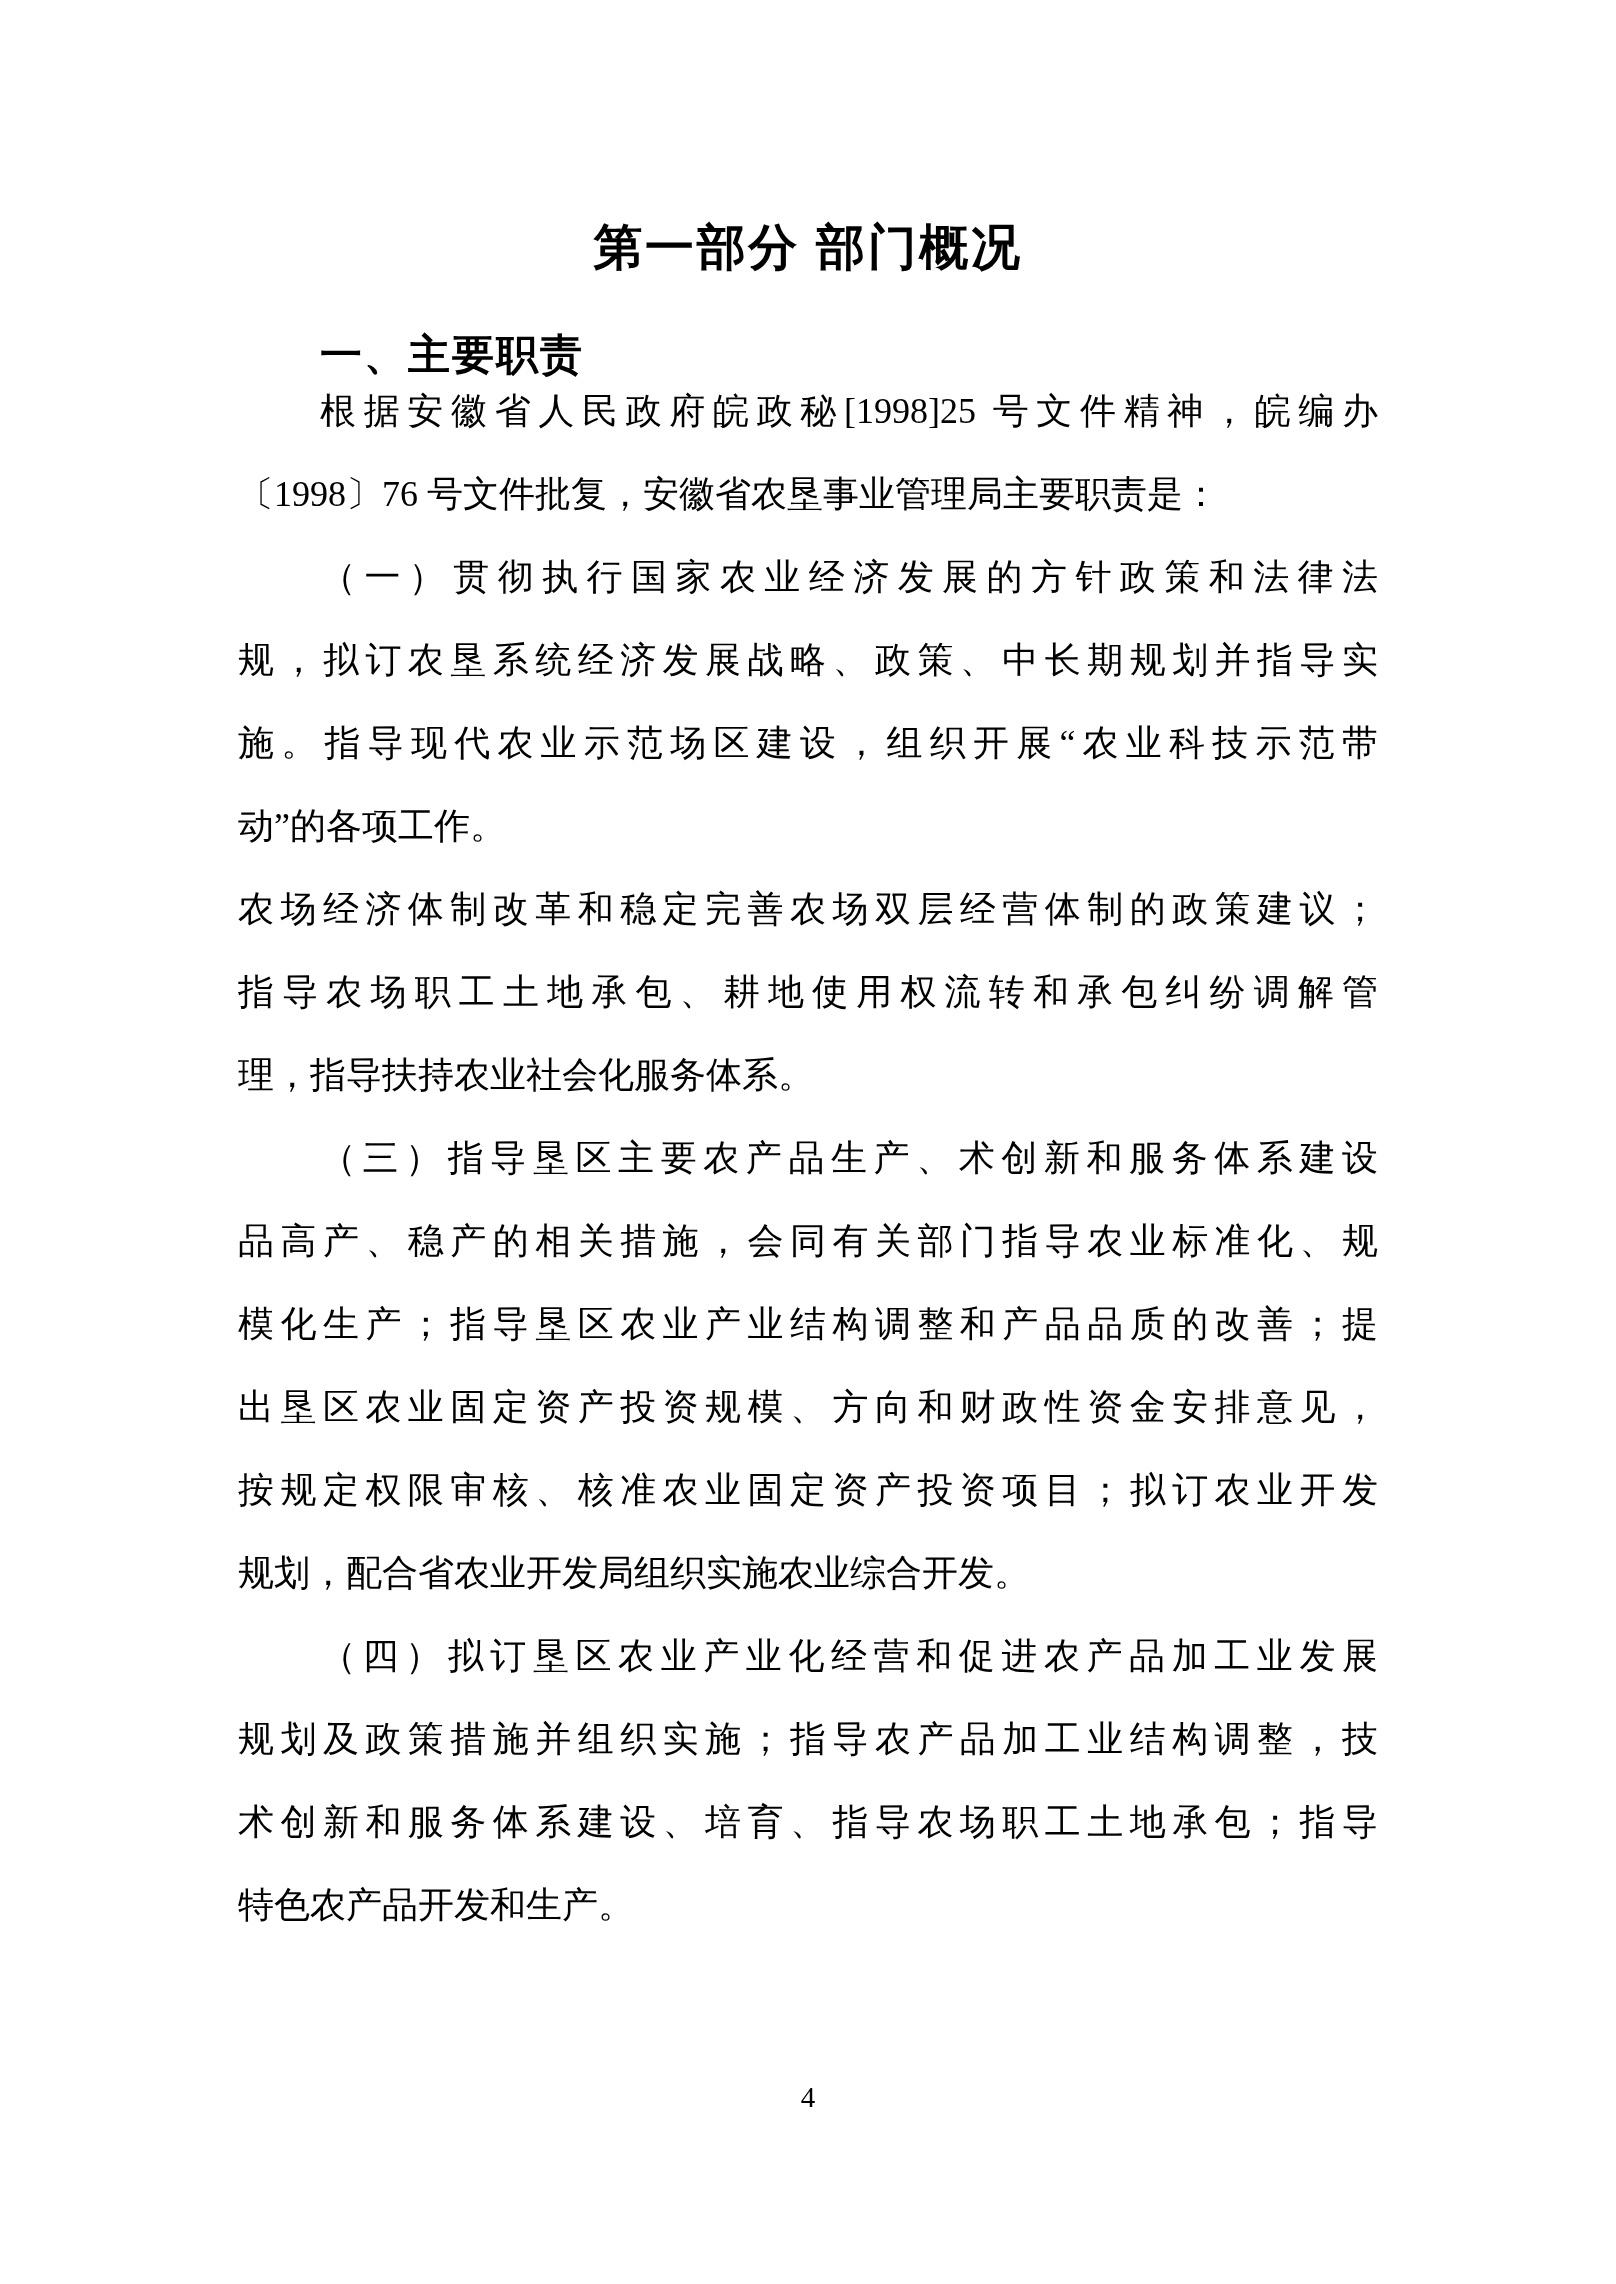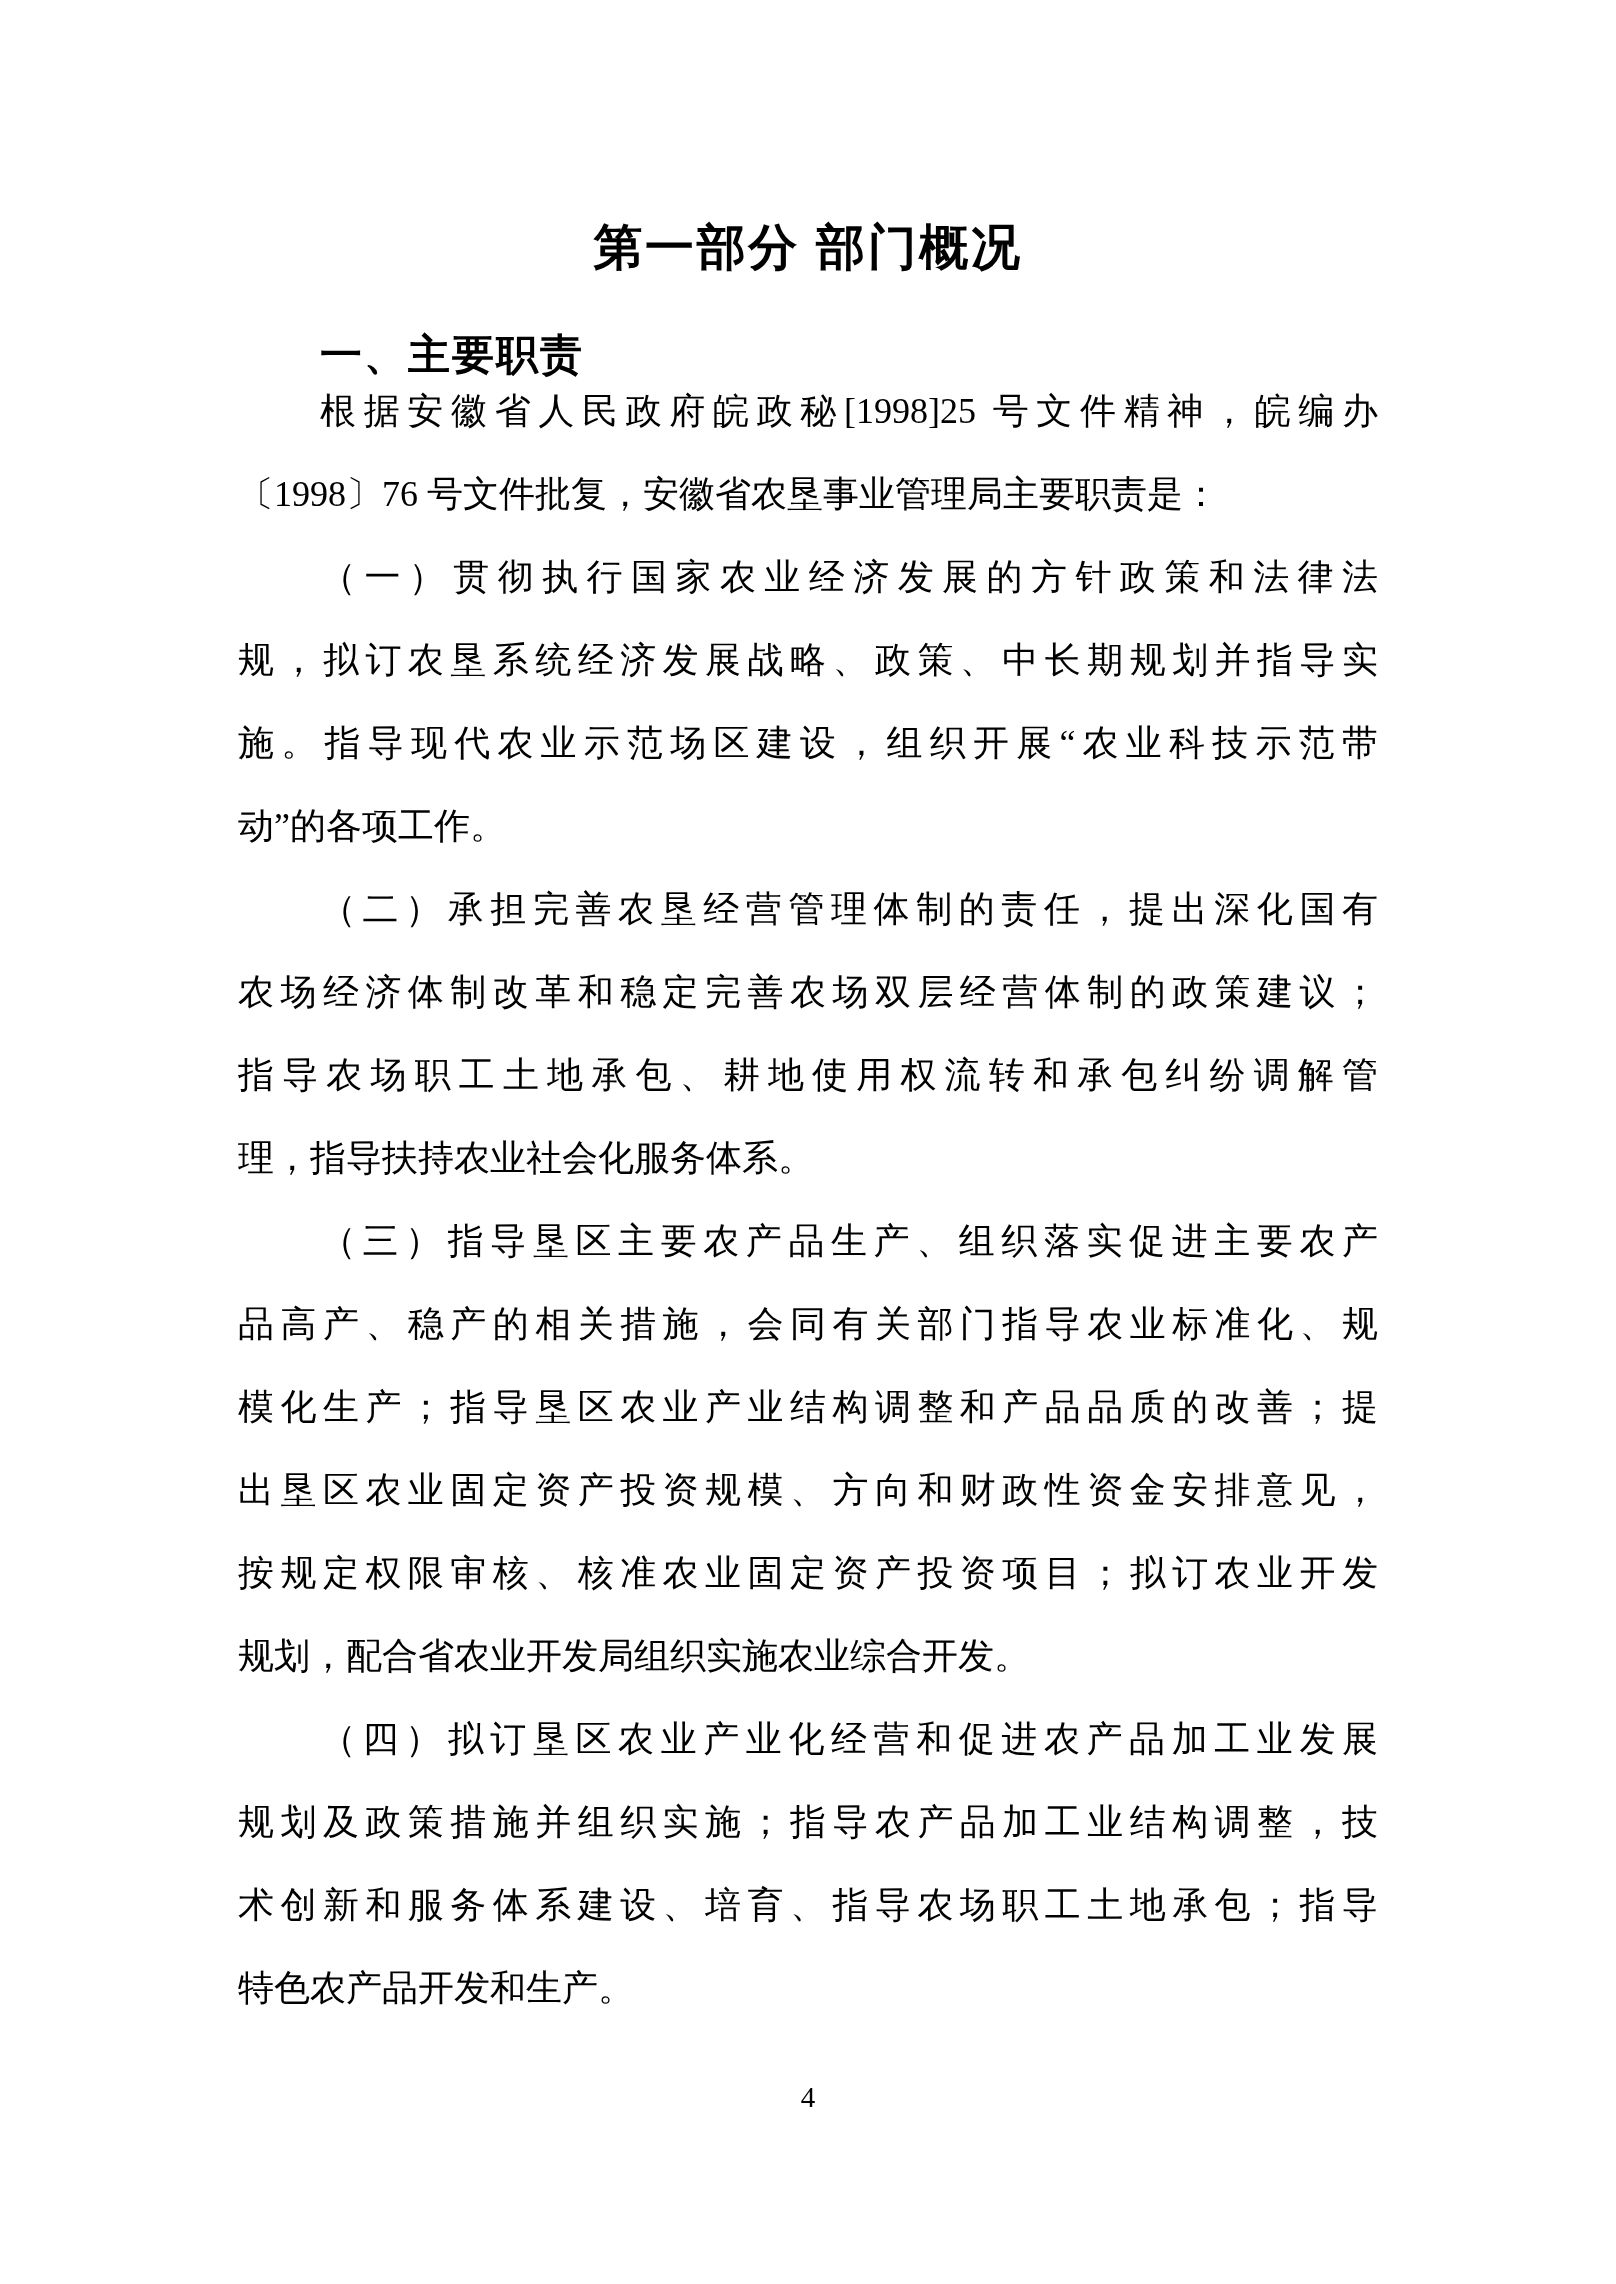--- a/index.html
+++ b/index.html
@@ -82,25 +82,24 @@
 
   <h2 class="doc-heading">一、主要职责</h2>
 
   <div class="doc-body">
       <div class="text-line first">根据安徽省人民政府皖政秘[1998]25 号文件精神，皖编办</div>
       <div class="text-line last">〔1998〕76 号文件批复，安徽省农垦事业管理局主要职责是：</div>
       <div class="text-line first">（一）贯彻执行国家农业经济发展的方针政策和法律法</div>
       <div class="text-line">规，拟订农垦系统经济发展战略、政策、中长期规划并指导实</div>
       <div class="text-line">施。指导现代农业示范场区建设，组织开展“农业科技示范带</div>
       <div class="text-line last">动”的各项工作。</div>
-      <div class="text-line first">（二）承担完善农垦经营管理体制的责任，提出深化国有</div>
       <div class="text-line">农场经济体制改革和稳定完善农场双层经营体制的政策建议；</div>
       <div class="text-line">指导农场职工土地承包、耕地使用权流转和承包纠纷调解管</div>
       <div class="text-line last">理，指导扶持农业社会化服务体系。</div>
-      <div class="text-line first">（三）指导垦区主要农产品生产、组织落实促进主要农产</div>
+      <div class="text-line first">（三）指导垦区主要农产品生产、术创新和服务体系建设</div>
       <div class="text-line">品高产、稳产的相关措施，会同有关部门指导农业标准化、规</div>
       <div class="text-line">模化生产；指导垦区农业产业结构调整和产品品质的改善；提</div>
       <div class="text-line">出垦区农业固定资产投资规模、方向和财政性资金安排意见，</div>
       <div class="text-line">按规定权限审核、核准农业固定资产投资项目；拟订农业开发</div>
       <div class="text-line last">规划，配合省农业开发局组织实施农业综合开发。</div>
       <div class="text-line first">（四）拟订垦区农业产业化经营和促进农产品加工业发展</div>
       <div class="text-line">规划及政策措施并组织实施；指导农产品加工业结构调整，技</div>
       <div class="text-line">术创新和服务体系建设、培育、指导农场职工土地承包；指导</div>
       <div class="text-line last">特色农产品开发和生产。</div>
     </div>

